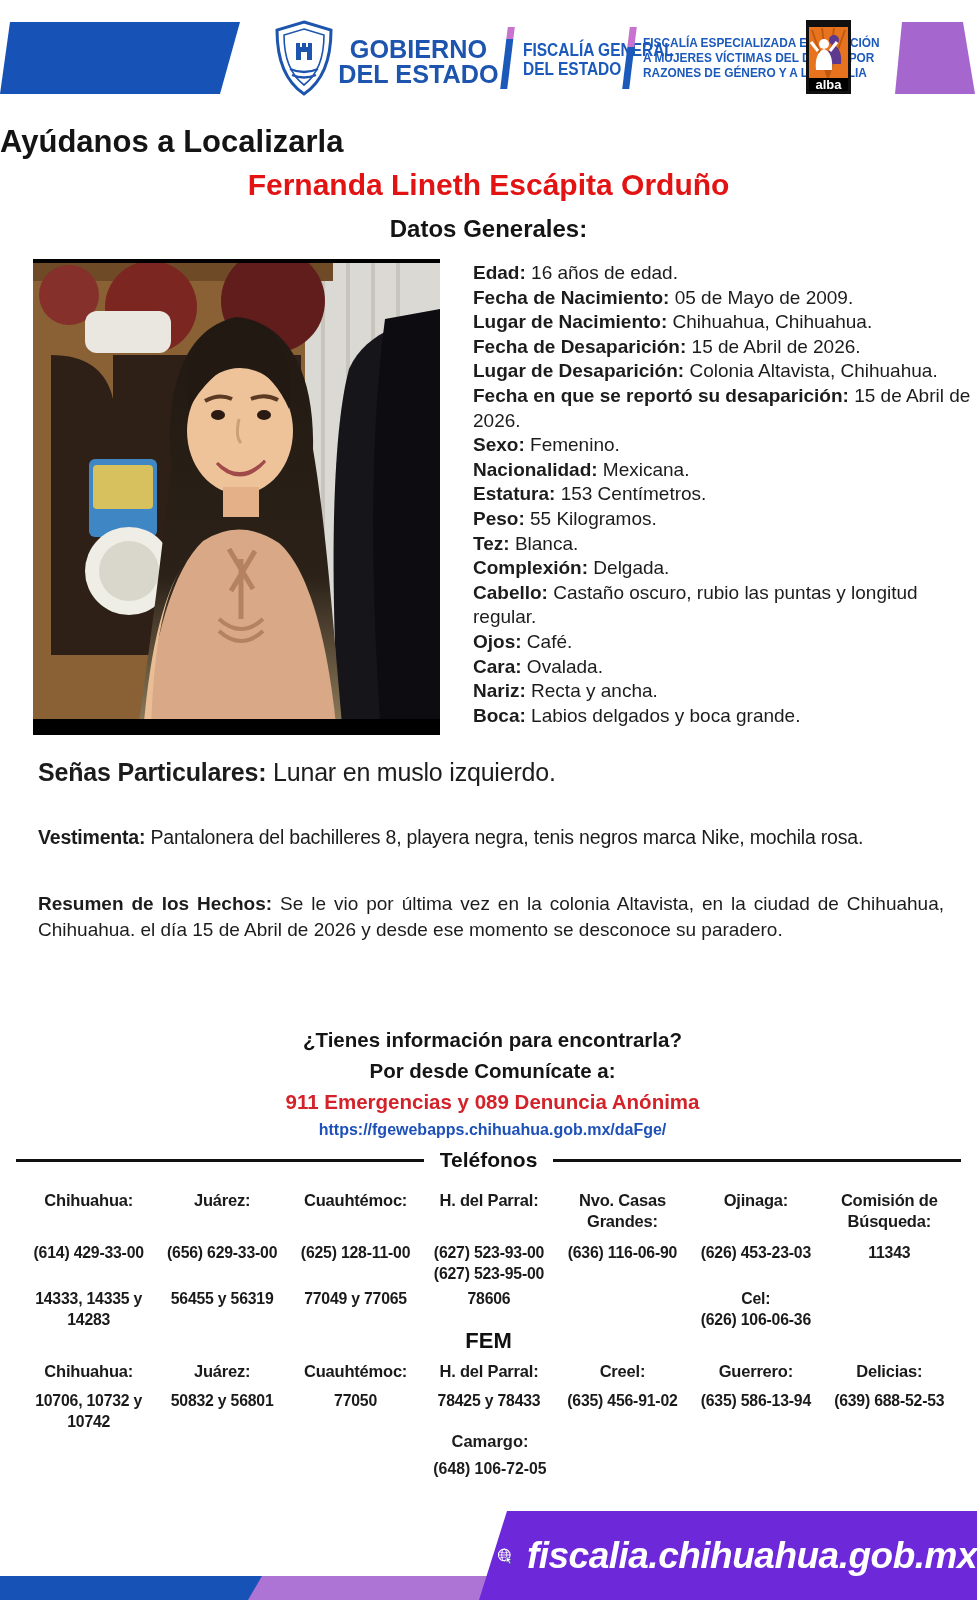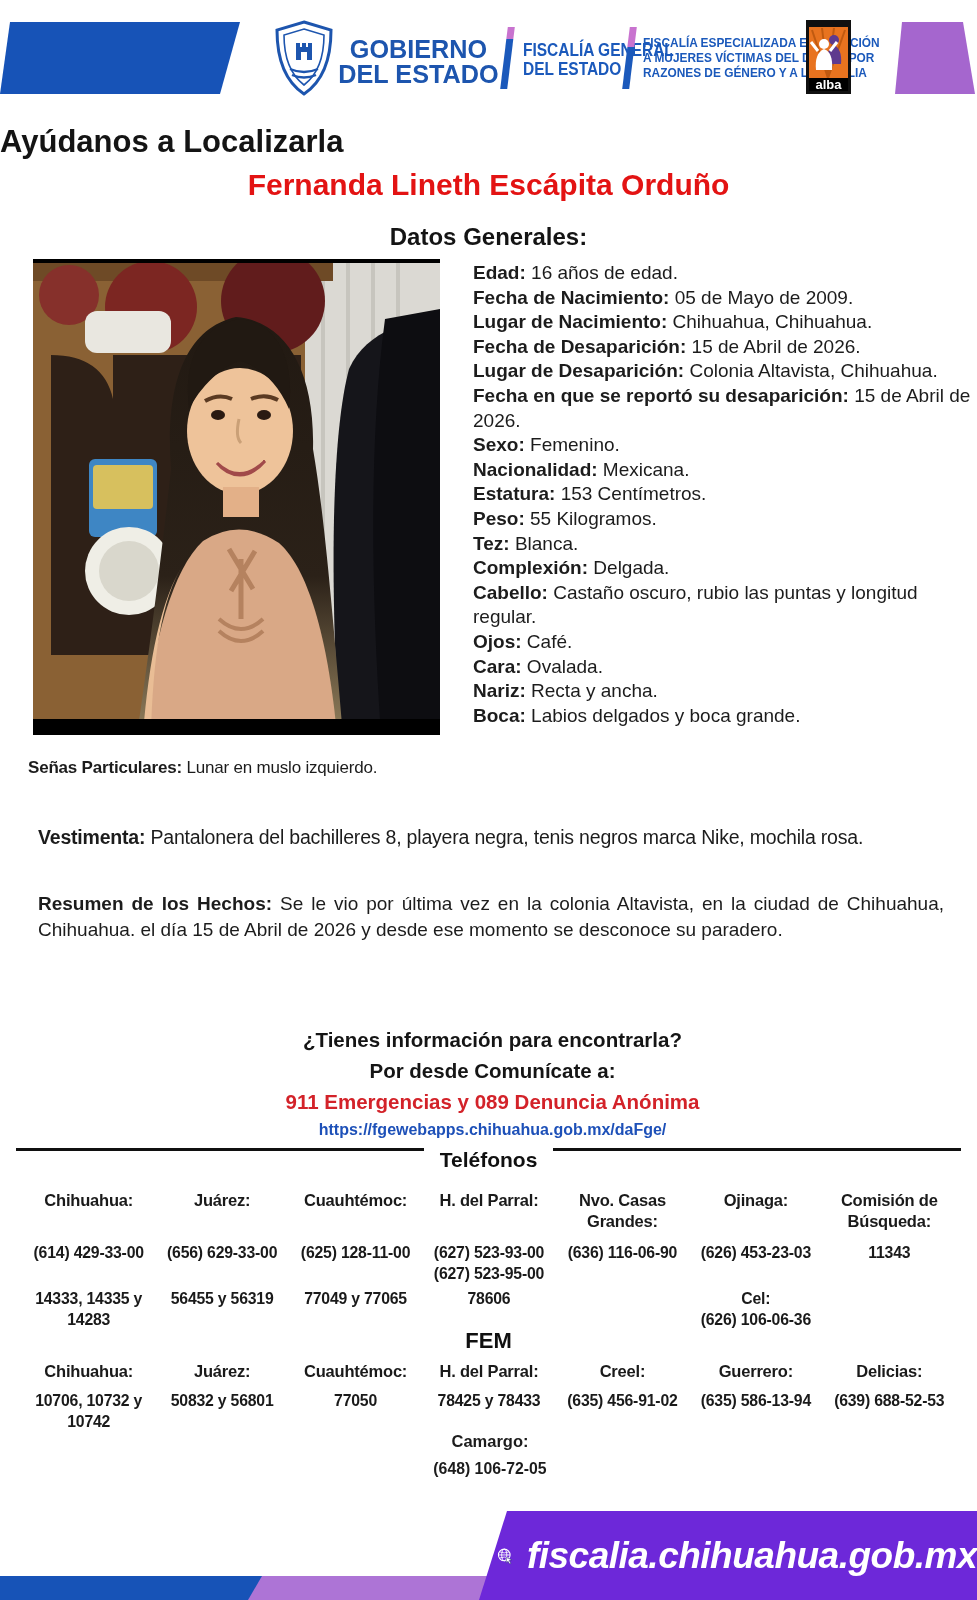--- a/index.html
+++ b/index.html
@@ -22,43 +22,43 @@
   .fem-unit{position:absolute;left:643px;top:36px;font-weight:700;font-size:12.5px;line-height:1.2;
         color:#1b59bb;transform:scaleX(.95);transform-origin:left top;white-space:pre-line;}
   .alba{position:absolute;left:806px;top:20px;width:45px;height:74px;}
 
   
   .title-help{position:absolute;left:0;top:124px;width:100%;font-size:31px;
         font-weight:700;color:#141414;}
   .title-name{position:absolute;left:0;top:168px;width:100%;text-align:center;font-size:30px;
         font-weight:700;color:#e31313;}
   .title-section{position:absolute;left:0;top:215px;width:100%;text-align:center;font-size:24px;
-        font-weight:700;color:#141414;margin-top:8px;}
+        font-weight:700;color:#141414;}
 
   
   .photo{position:absolute;left:33px;top:259px;width:407px;height:476px;background:#000;}
   .photo svg{display:block;}
 
   
   .data-col{position:absolute;left:473px;top:261px;width:500px;font-size:19px;line-height:24.6px;color:#1c1c1c;}
   .lbl{font-weight:700;}
 
-  .senas{position:absolute;left:28px;top:758px;width:910px;font-size:17px;letter-spacing:-0.2px;}
+  .senas{position:absolute;left:38px;top:758px;width:910px;font-size:25px;letter-spacing:-0.2px;}
   .vest{position:absolute;left:38px;top:826px;width:915px;font-size:19.5px;letter-spacing:-0.2px;}
   .resumen{position:absolute;left:38px;top:891px;width:906px;font-size:19px;line-height:25.5px;text-align:justify;}
 
   
   .contact{position:absolute;left:4px;top:1028px;width:100%;text-align:center;font-weight:700;}
   .contact div{margin-bottom:7px;}
   .c-black{font-size:20.5px;color:#151515;}
   .c-red{font-size:20.5px;color:#d32229;}
   .c-url{font-size:16px;color:#1d50b8;}
 
   
-  .tel-head{position:absolute;left:16px;top:1148px;width:945px;display:flex;align-items:flex-start;gap:16px;}
+  .tel-head{position:absolute;left:16px;top:1148px;width:945px;display:flex;align-items:center;gap:16px;}
   .tel-line{flex:1;height:3px;background:#101010;}
   .tel-title{font-size:21px;font-weight:700;color:#101010;}
   .grid7{position:absolute;left:24px;width:930px;display:grid;grid-template-columns:repeat(7,1fr);
         column-gap:4px;text-align:center;white-space:pre-line;font-weight:700;color:#1a1a1a;letter-spacing:-0.2px;}
   .g-hdr{font-size:16.5px;line-height:1.28;}
   .g-val{font-size:15.8px;line-height:1.35;}
   .fem-title{position:absolute;left:0;top:1328px;width:100%;text-align:center;font-size:22px;font-weight:700;color:#101010;}
   .camargo-l{position:absolute;left:420px;top:1432px;width:140px;text-align:center;font-weight:700;font-size:16.5px;}
   .camargo-v{position:absolute;left:395px;top:1460px;width:190px;text-align:center;font-weight:700;font-size:15.8px;}
 

